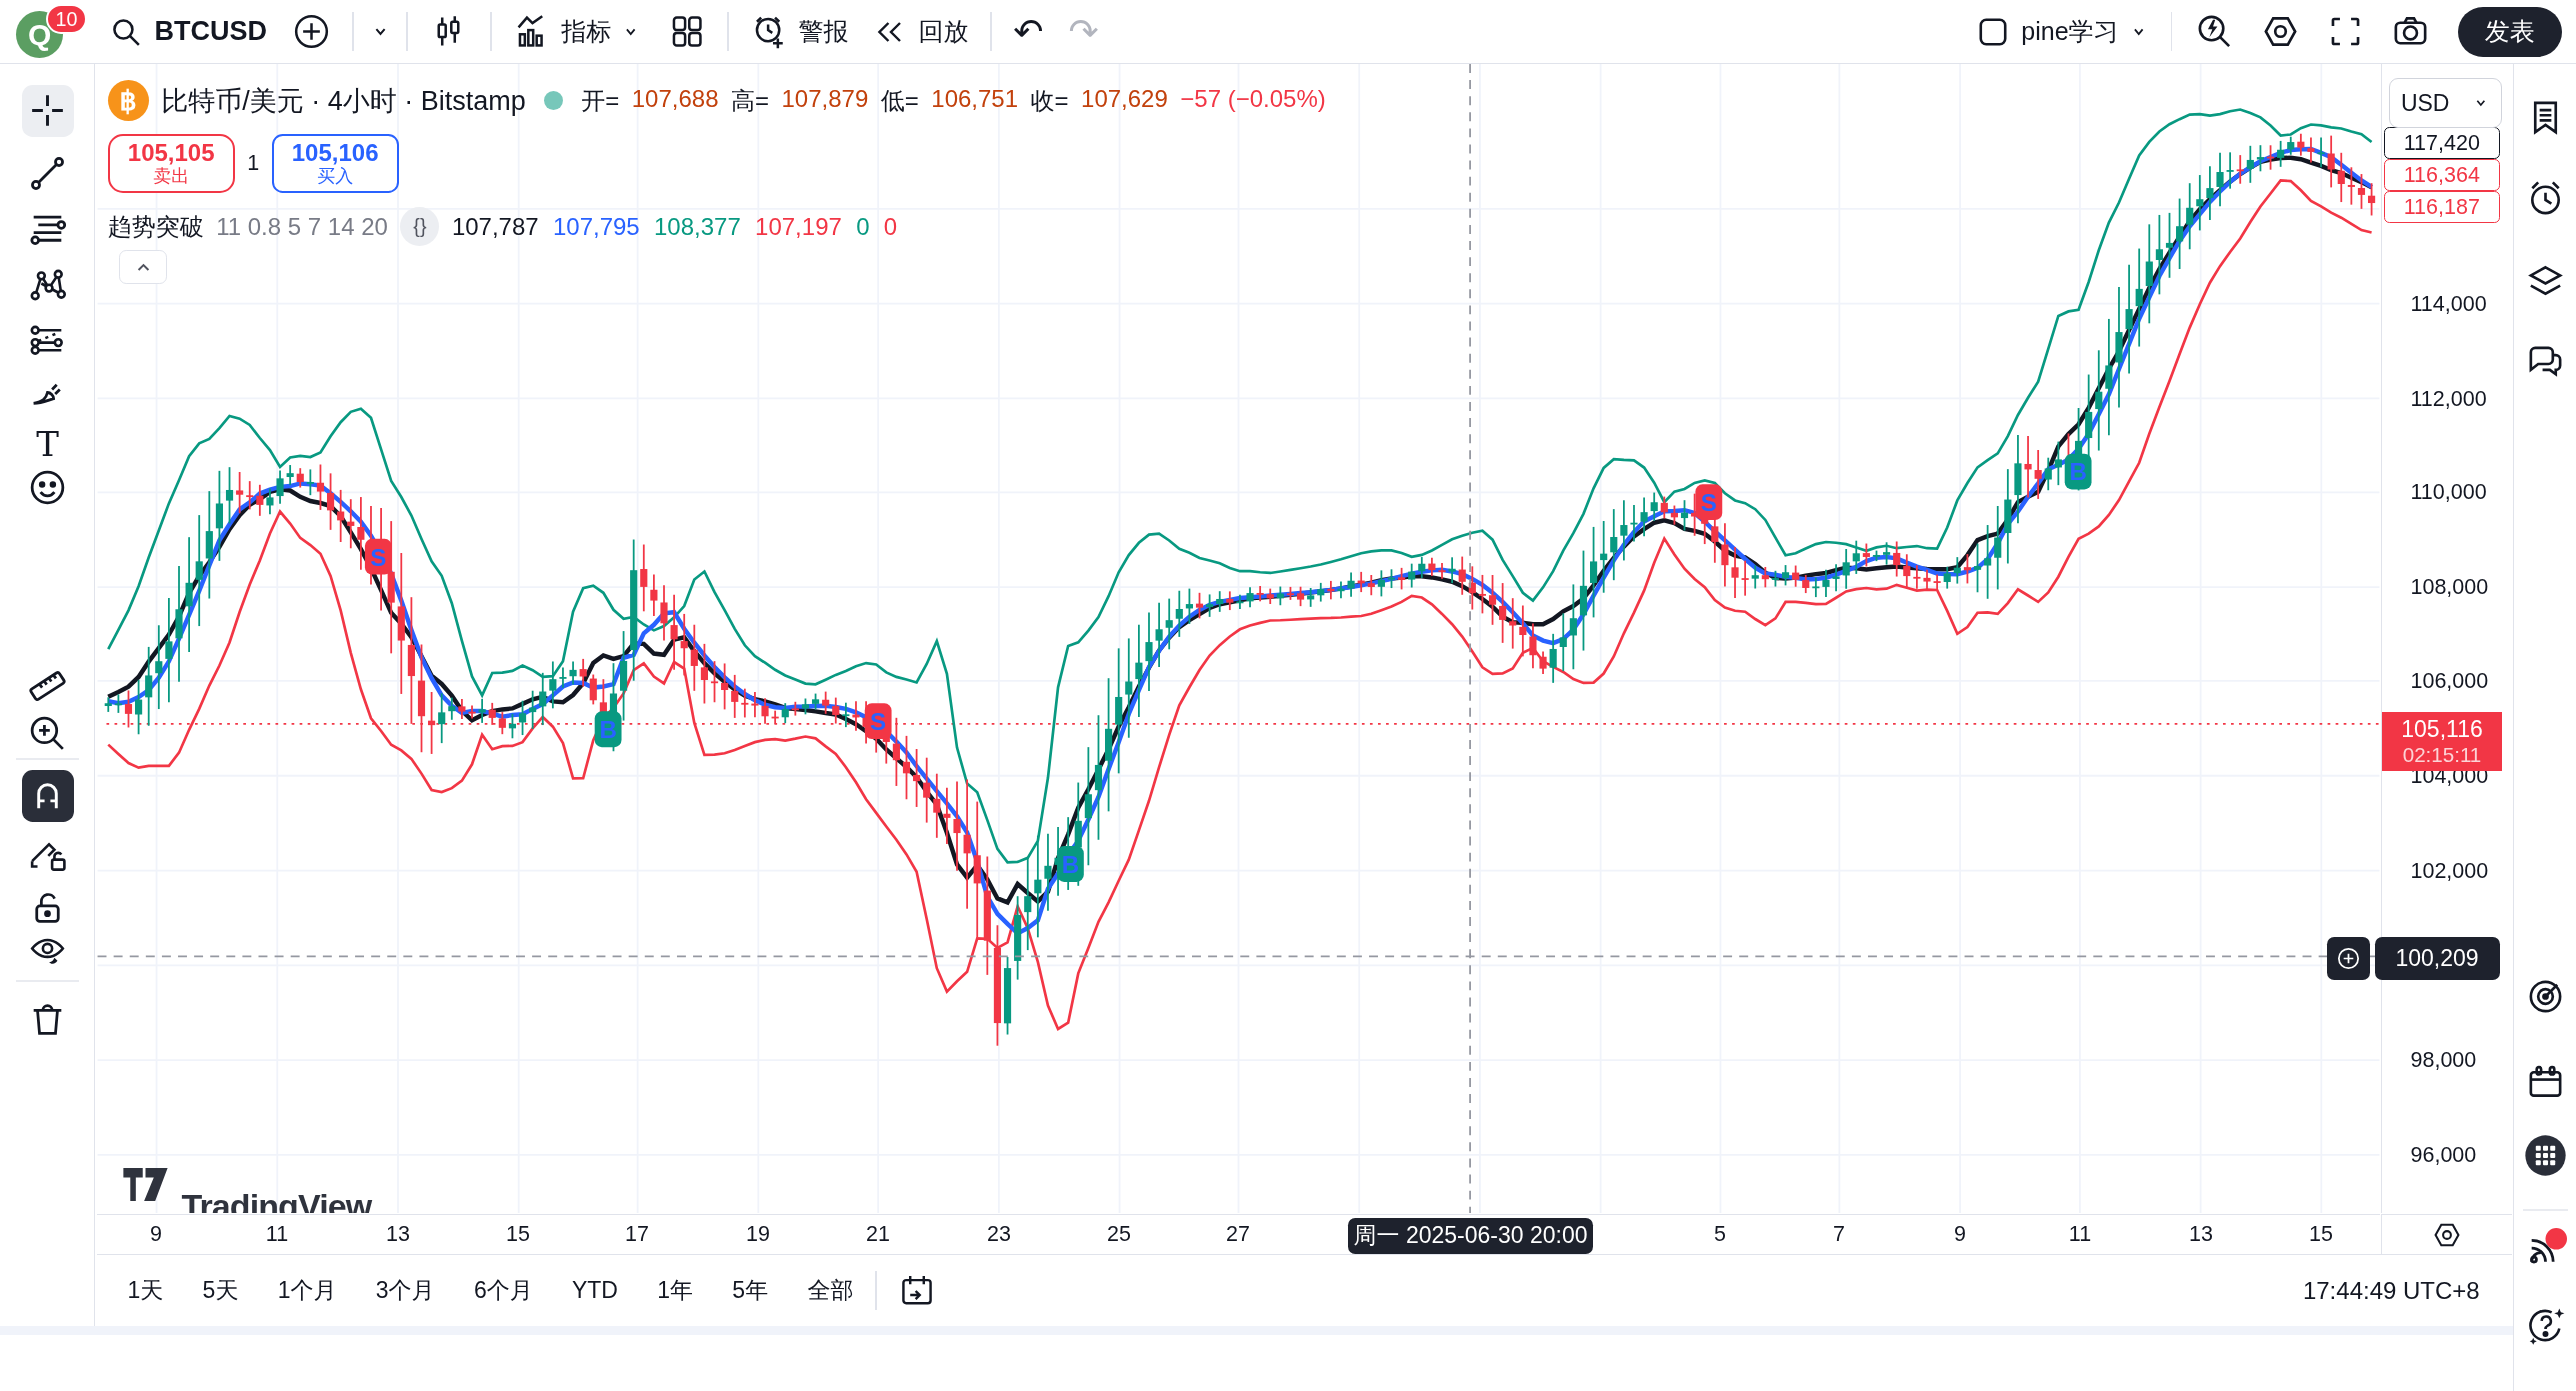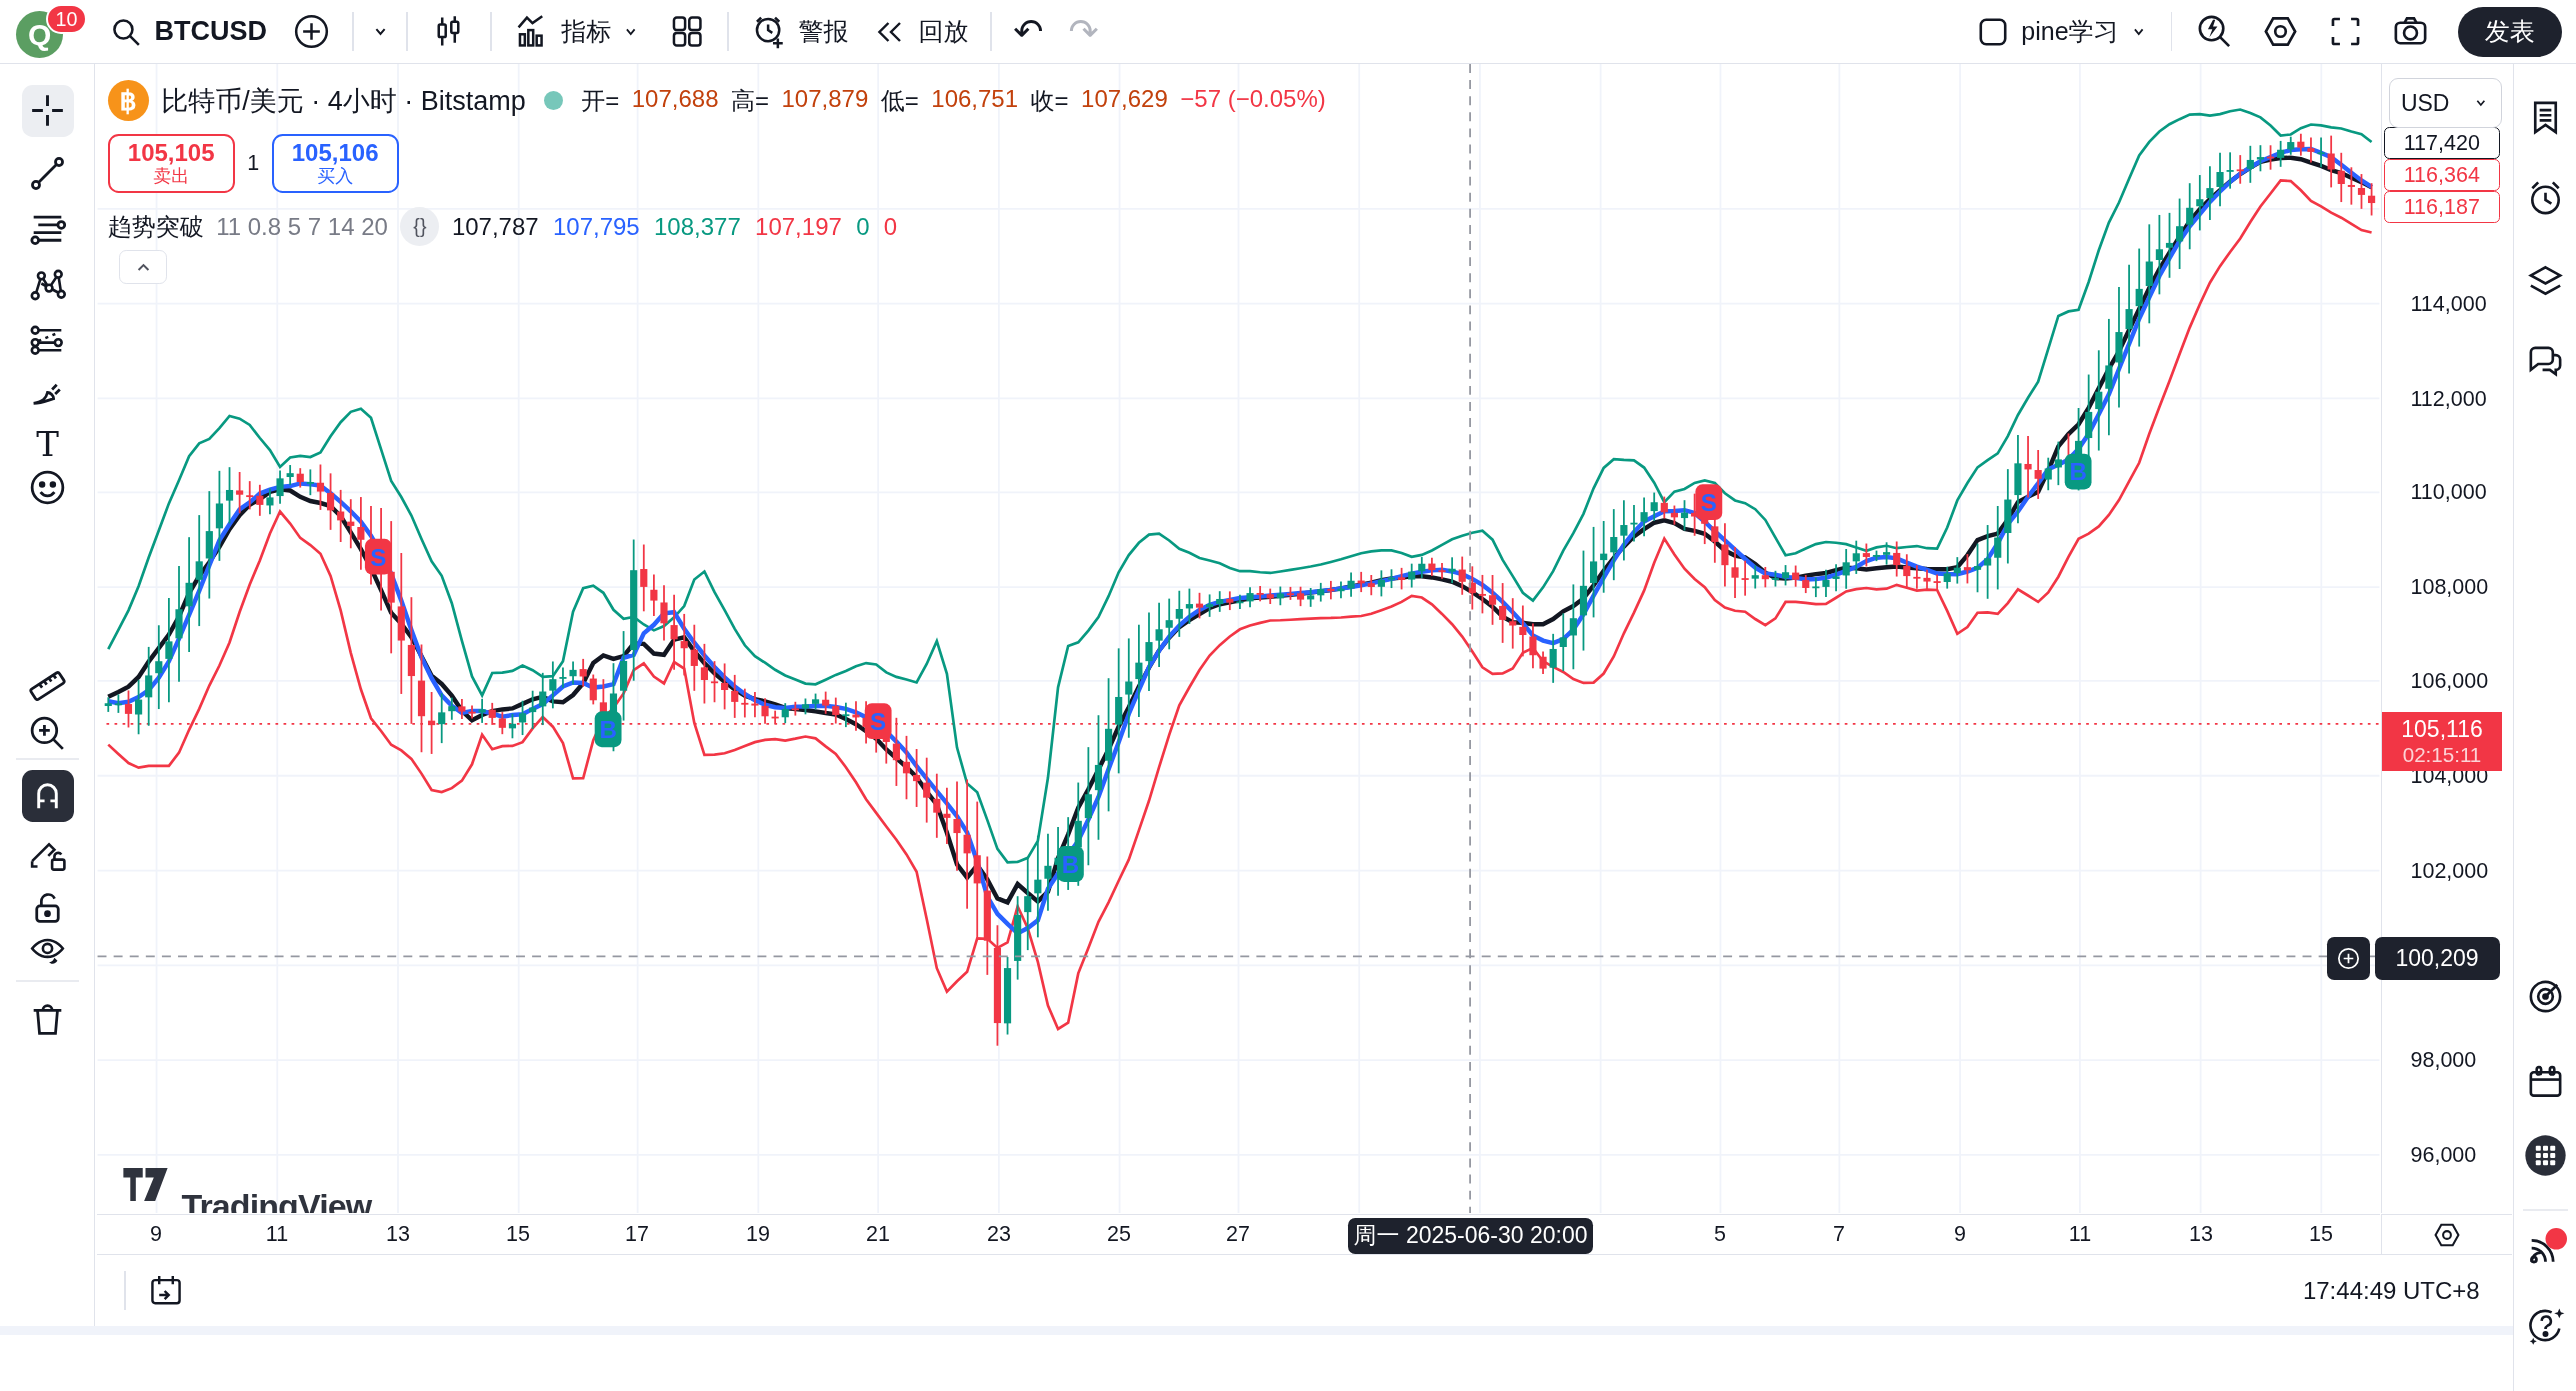--- a/index.html
+++ b/index.html
@@ -43,21 +43,21 @@
   .btc-ic { width:41px; height:41px; border-radius:50%; background:#f7931a; color:#fff; font-weight:bold;
     font-size:27px; display:flex; align-items:center; justify-content:center; }
   .sym-title { font-size:27px; color:#131722; }
   .mkt-dot { width:19.7px; height:19.7px; border-radius:50%; background:#089981; opacity:.55; margin:0 5.4px; }
   .ohlc { display:flex; gap:12.5px; font-size:24px; }
   .ohlc .lb { color:#131722; } .ohlc .vl { color:#c2410c; } .ohlc .chg { color:#f23645; }
   .hdr-row2 { position:absolute; left:10.7px; top:70px; display:flex; align-items:center; gap:12.5px; z-index:4; }
   .trade-btn { width:127px; height:59px; border-radius:10.7px; background:#fff; border:2.7px solid;
     display:flex; flex-direction:column; align-items:center; justify-content:center; line-height:1.1; cursor:pointer; }
   .trade-btn .p { font-size:24px; font-weight:bold; } .trade-btn .l { font-size:18px; }
-  .sell-btn { border-color:#f23645; color:#f23645; }
+  .sell-btn { border-color:#f23645; color:#f23645;border-radius:15px; }
   .buy-btn  { border-color:#2962ff; color:#2962ff; }
   .spread { font-size:21.5px; color:#131722; }
   .hdr-row3 { position:absolute; left:10.7px; top:143px; display:flex; align-items:center; gap:12.5px; font-size:24px; z-index:4; }
   .ind-name { color:#131722; } .ind-params { color:#787b86; }
   .src-pill { width:39px; height:39px; border-radius:50%; background:#eceef2; color:#50535e;
     display:flex; align-items:center; justify-content:center; font-size:19.7px; cursor:pointer; }
   .ind-vals { display:flex; gap:14.3px; }
   .collapse-btn { position:absolute; left:22.4px; top:186px; width:48px; height:34px; border:1.8px solid #e0e3eb;
     border-radius:7.2px; background:#fff; display:flex; align-items:center; justify-content:center; z-index:4; cursor:pointer; }
   .watermark { position:absolute; left:25px; top:1079px; display:flex; align-items:center; gap:12.5px; z-index:3; opacity:.92; }
@@ -994,20 +994,31 @@
     <div class="xhair-time">周一 2025-06-30  20:00</div>
   </div>
   <div id="corner" class="pane">
     <svg width="32" height="32" viewBox="0 0 28 28" fill="none" stroke="#131722" stroke-width="1.8">
         <path d="M9 5h10l5 9-5 9H9l-5-9z"></path>
         <circle cx="14" cy="14" r="3.4"></circle>
       </svg>
   </div>
 
   <div id="rangebar" class="pane">
+    <div id="ranges" style="display:flex;align-items:center;gap:14.3px">
+        <div class="range-btn">1天</div>
+        <div class="range-btn">5天</div>
+        <div class="range-btn">1个月</div>
+        <div class="range-btn">3个月</div>
+        <div class="range-btn">6个月</div>
+        <div class="range-btn">YTD</div>
+        <div class="range-btn">1年</div>
+        <div class="range-btn">5年</div>
+        <div class="range-btn">全部</div>
+      </div>
     <div class="vdiv"></div>
     <div class="tbtn">
       <svg width="38" height="38" viewBox="0 0 28 28" fill="none" stroke="#131722" stroke-width="1.8">
           <rect x="4" y="6" width="20" height="17" rx="2"></rect>
           <path d="M9 3v6M19 3v6"></path>
           <path d="M9 17h7m-3-3l3 3-3 3"></path>
         </svg>
     </div>
     <div class="spacer"></div>
     <div class="clock">17:44:49 UTC+8</div>

